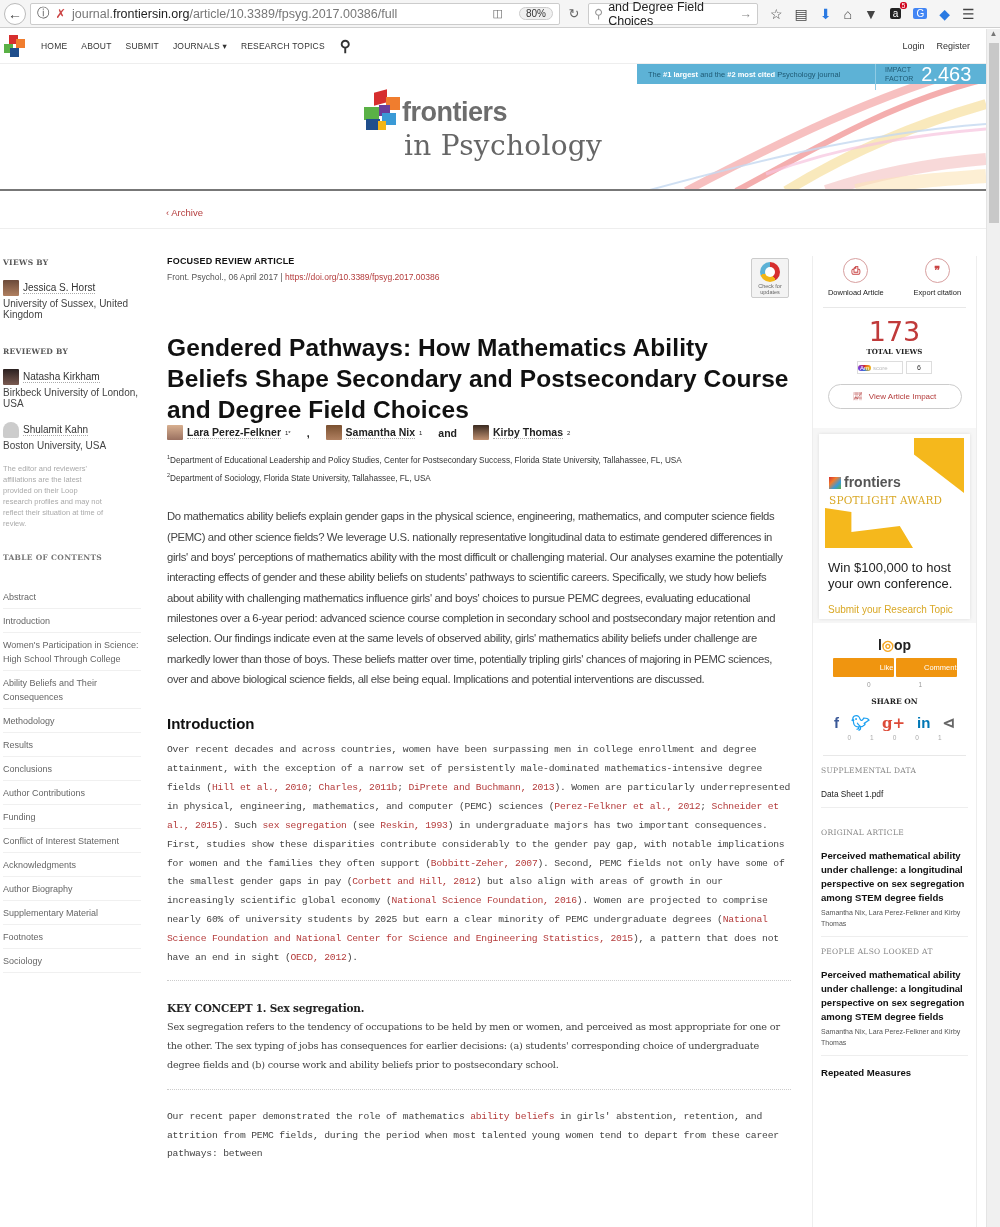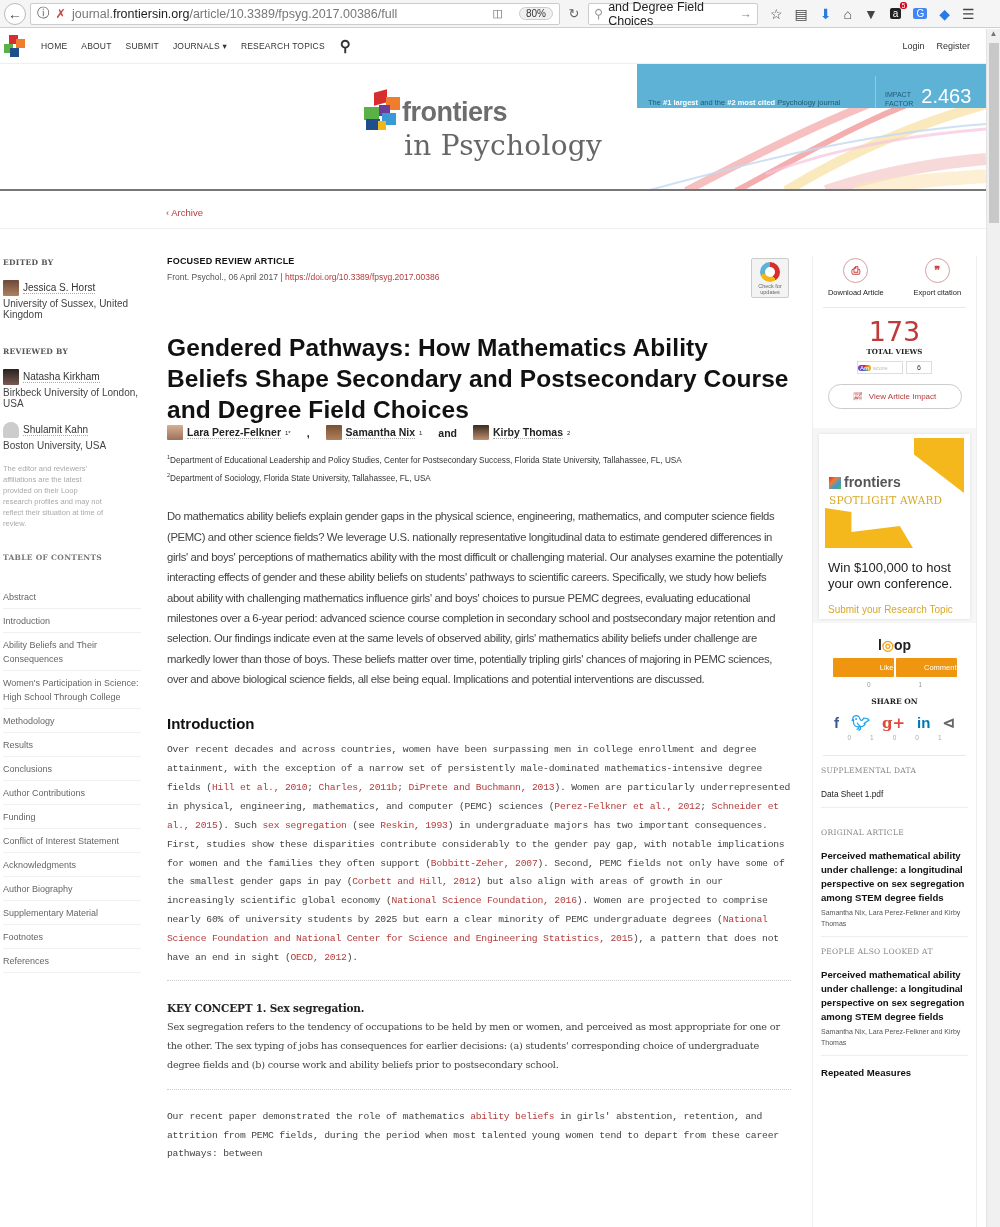--- a/index.html
+++ b/index.html
@@ -28,21 +28,21 @@
 .nav-search{font-size:15px;font-weight:bold;margin-left:8px}
 .nav-right{margin-left:auto;display:flex;gap:12px;font-size:9px;margin-right:26px}
 
 .banner{position:relative;height:127px;border-bottom:2px solid #777;overflow:hidden}
 .ribbons{position:absolute;right:14px;top:0;width:360px;height:127px}
 .brand{position:absolute;left:364px;top:25px}
 .brand .fr{font-size:27px;font-weight:bold;color:#6d6d6d;position:absolute;left:38px;top:8px;letter-spacing:-.5px}
 .brand .ip{font-size:28px;color:#666;position:absolute;left:40px;top:40px;white-space:nowrap;font-family:"DejaVu Serif",serif;font-weight:normal;letter-spacing:.3px}
 .cube{position:absolute;width:40px;height:40px;left:0;top:2px}
 .cube i{position:absolute}
-.impact{position:absolute;left:637px;top:0;width:349px;height:44px;background:#5db2d6;display:flex;align-items:flex-end;color:#1f5a74}
+.impact{position:absolute;left:637px;top:0;width:349px;height:20px;background:#5db2d6;display:flex;align-items:center;color:#1f5a74}
 .impact .t1{font-size:7.5px;padding-left:11px;width:238px;line-height:11px}
 .impact .t1 b{color:#fff;font-weight:bold}
 .impact .sep{width:1px;height:32px;background:#8fcbe4}
 .impact .if{font-size:7px;line-height:9px;padding-left:9px;color:#1f5a74}
 .impact .num{font-size:20px;color:#fff;margin-left:8px}
 
 .scroll{position:absolute;right:0;top:29px;width:14px;height:1198px;background:#f0f0f0;border-left:1px solid #e4e4e4}
 .scroll .up{font-size:8px;text-align:center;color:#777;height:12px}
 .scroll .thumb{position:absolute;top:14px;left:2px;width:10px;height:180px;background:#c8c8c8}
 
@@ -202,21 +202,21 @@
 
 <div class="scroll">
     <div class="up">▲</div>
     <div class="thumb"></div>
   </div>
 
 <a class="archive">‹ Archive</a>
 <div class="archive-line"></div>
 
 <div class="leftcol">
-  <div class="lbl">EDITED BY</div>
+  <div class="lbl">VIEWS BY</div>
   <div class="person">
     <div class="avatar" style="background:linear-gradient(#6b4a3a,#b08060)"></div>
     <a class="pname">Jessica S. Horst</a>
   </div>
   <div class="aff">University of Sussex, United Kingdom</div>
   <div class="lbl" style="margin-top:27px">REVIEWED BY</div>
   <div class="person">
     <div class="avatar" style="background:linear-gradient(#2a2020,#7a5a50)"></div>
     <a class="pname">Natasha Kirkham</a>
   </div>
@@ -224,33 +224,33 @@
   <div class="person">
     <div class="avatar" style="background:#ccc;border-radius:50% 50% 2px 2px"></div>
     <a class="pname">Shulamit Kahn</a>
   </div>
   <div class="aff">Boston University, USA</div>
   <div class="note">The editor and reviewers' affiliations are the latest provided on their Loop research profiles and may not reflect their situation at time of review.</div>
   <div class="lbl" style="margin-top:24px;color:#777">TABLE OF CONTENTS</div>
   <div class="toc">
     <a class="toc-item" style="display:block">Abstract</a>
     <a class="toc-item" style="display:block">Introduction</a>
+    <a class="toc-item" style="display:block">Women's Participation in Science: High School Through College</a>
     <a class="toc-item" style="display:block">Ability Beliefs and Their Consequences</a>
-    <a class="toc-item" style="display:block">Women's Participation in Science: High School Through College</a>
     <a class="toc-item" style="display:block">Methodology</a>
     <a class="toc-item" style="display:block">Results</a>
     <a class="toc-item" style="display:block">Conclusions</a>
     <a class="toc-item" style="display:block">Author Contributions</a>
     <a class="toc-item" style="display:block">Funding</a>
     <a class="toc-item" style="display:block">Conflict of Interest Statement</a>
     <a class="toc-item" style="display:block">Acknowledgments</a>
     <a class="toc-item" style="display:block">Author Biography</a>
     <a class="toc-item" style="display:block">Supplementary Material</a>
     <a class="toc-item" style="display:block">Footnotes</a>
-    <a class="toc-item" style="display:block">References</a>
+    <a class="toc-item" style="display:block">Sociology</a>
   </div>
 </div>
 
 <div class="maincol">
   <div class="atype">FOCUSED REVIEW ARTICLE</div>
   <div class="cite"><span>Front. Psychol., 06 April 2017 | </span><a class="doi">https://doi.org/10.3389/fpsyg.2017.00386</a></div>
   <div class="cfu"><div class="ring"></div><span>Check for updates</span></div>
   <h1 class="title">Gendered Pathways: How Mathematics Ability Beliefs Shape Secondary and Postsecondary Course and Degree Field Choices</h1>
   <div class="authors">
     <span class="auth">

